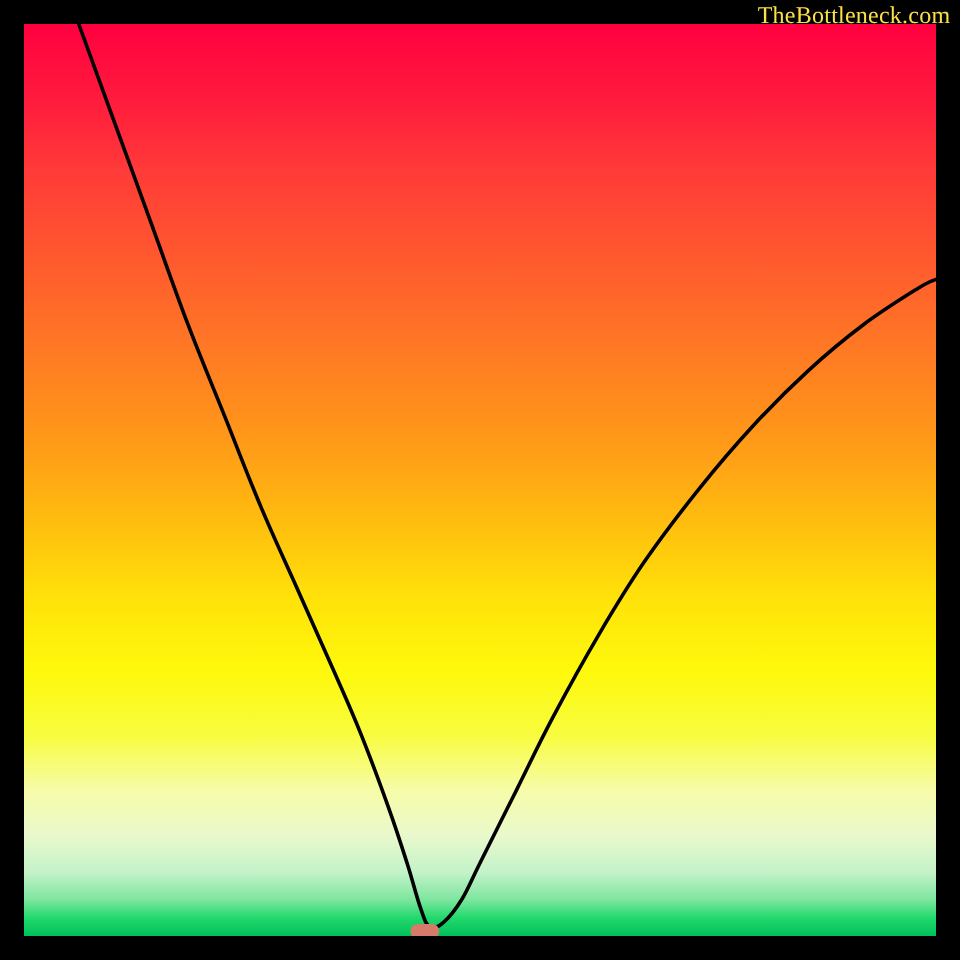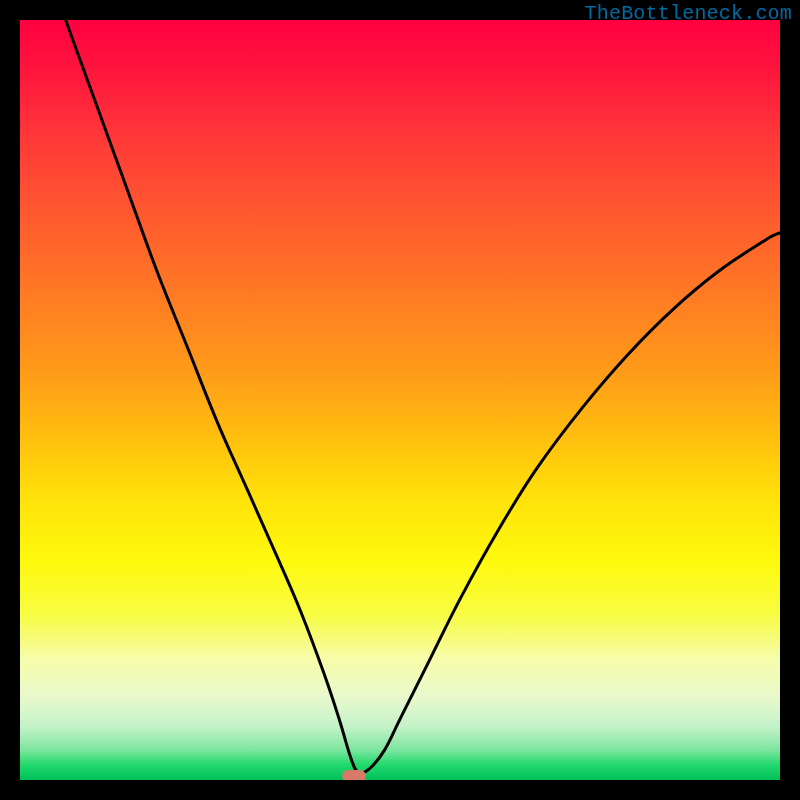--- a/index.html
+++ b/index.html
@@ -62,23 +62,23 @@
     width: 24px;
     height: 12px;
     border-radius: 6px;
     background: #d67a6a;
     transform: translate(-50%, -50%);
   }
   .watermark {
     position: absolute;
     top: 2px;
     right: 8px;
-    font-family: Liberation Mono, monospace;
+    font-family: Liberation Serif, serif;
     font-size: 20px;
-    color: #0369a1;
+    color: #fde047;
     letter-spacing: 0.2px;
   }
 </style>
 </head>
 <body>
 
 <div class="frame">
   <div class="plot-area">
     <div class="gradient"></div>
     <svg id="curve-svg" class="curve-svg" viewBox="0 0 760 760" preserveAspectRatio="none">

